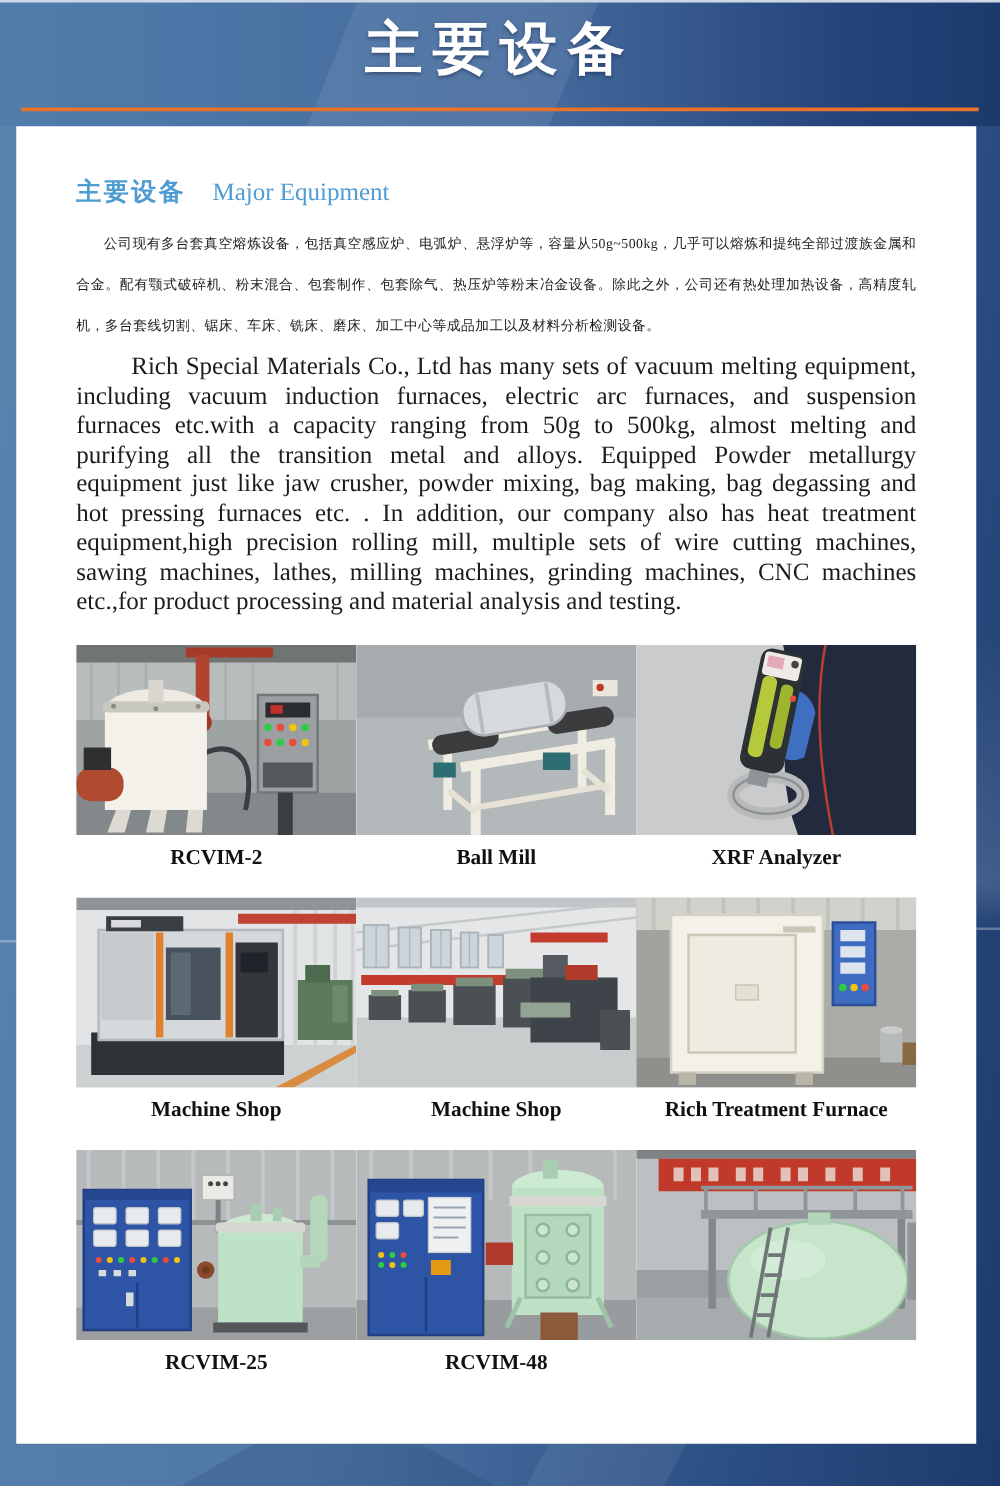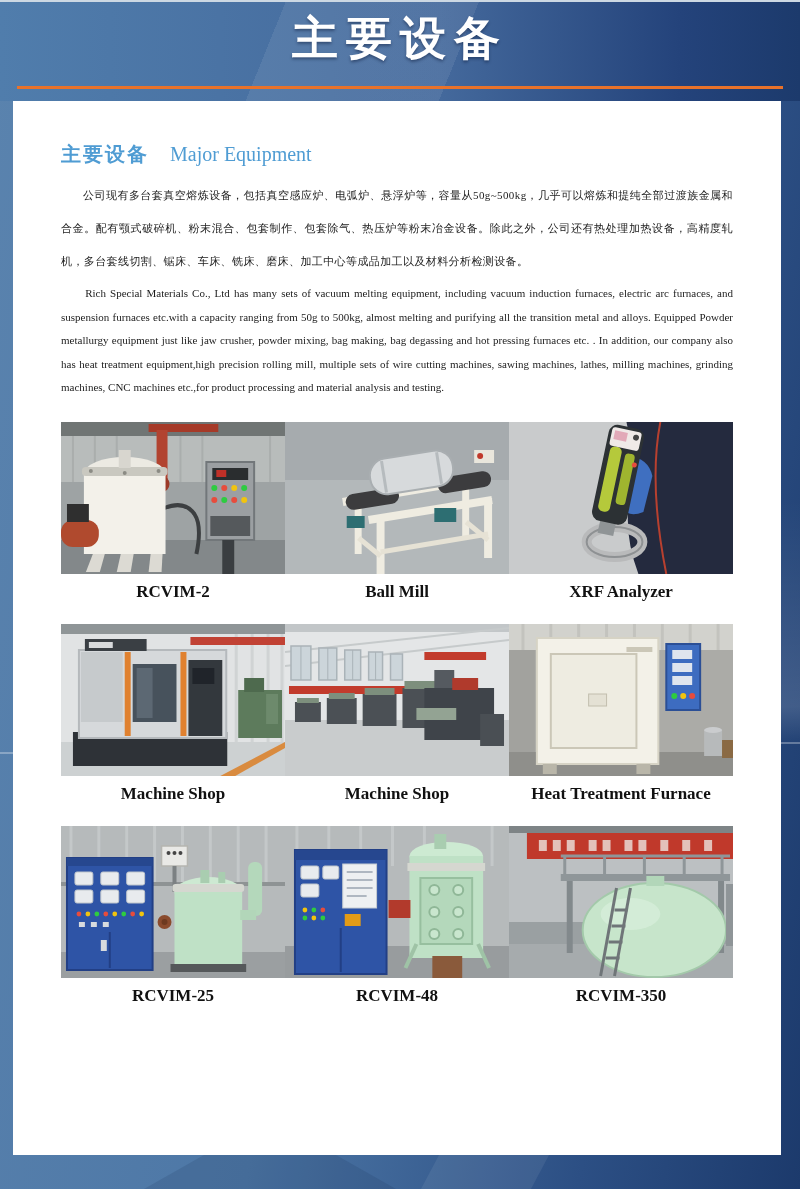--- a/index.html
+++ b/index.html
@@ -33,21 +33,21 @@
   
   .card{position:absolute;left:13px;top:101px;width:768px;height:1054px;background:#ffffff;}
   .content{padding:40px 48px 0 48px;}
 
   .section-heading{font-size:20px;line-height:26px;color:#4f9cd3;}
   .section-heading .zh{font-weight:700;letter-spacing:2px;}
   .section-heading .en{margin-left:16px;font-weight:400;}
 
   .para-zh{margin:12px 0 0 0;font-size:11px;line-height:33px;color:#1c1c1c;
         text-align:justify;text-indent:2em;letter-spacing:.4px;}
-  .para-en{margin:4px 0 0 0;font-size:11px;line-height:23.5px;color:#1c1c1c;
+  .para-en{margin:4px 0 0 0;font-size:20px;line-height:23.5px;color:#1c1c1c;
         text-align:justify;text-indent:2.2em;}
 
   .gallery{margin-top:22px;display:grid;grid-template-columns:repeat(3,1fr);column-gap:0;}
   .cell{margin-bottom:18px;}
   .photo{height:152px;overflow:hidden;background:#d8dadb;}
   .photo svg{display:block;width:100%;height:100%;}
   .caption{margin-top:8px;height:24px;text-align:center;font-weight:700;font-size:17px;color:#111111;}
 </style>
 </head>
 <body>
@@ -299,21 +299,21 @@
               <rect x="164" y="39" width="20" height="9" fill="#dfe5ee"></rect>
               <rect x="164" y="52" width="20" height="9" fill="#dfe5ee"></rect>
               <circle cx="166" cy="72" r="3" fill="#2ecc40"></circle>
                 <circle cx="175" cy="72" r="3" fill="#f1c40f"></circle>
                 <circle cx="184" cy="72" r="3" fill="#e74c3c"></circle>
               <rect x="196" y="106" width="18" height="26" fill="#b7babb"></rect>
               <ellipse cx="205" cy="106" rx="9" ry="3" fill="#caccce"></ellipse>
               <rect x="214" y="116" width="11" height="18" fill="#8a6a44"></rect>
             </svg>
           </div>
-          <div class="caption">Heat Treatment Furnace</div>
+          <div class="caption">Rich Treatment Furnace</div>
         </div>
 
         <div class="cell">
           <div class="photo">
             <svg viewBox="0 0 225 152" preserveAspectRatio="none">
               <rect width="225" height="152" fill="#b6babb"></rect>
               <g stroke="#c4c8c9" stroke-width="3">
                 <line x1="10" y1="0" x2="10" y2="56"></line>
                   <line x1="38" y1="0" x2="38" y2="56"></line>
                 <line x1="66" y1="0" x2="66" y2="56"></line>
@@ -473,19 +473,18 @@
                 <line x1="92" y1="150" x2="108" y2="62"></line>
                   <line x1="106" y1="150" x2="122" y2="62"></line>
                 <line x1="97" y1="132" x2="111" y2="132"></line>
                   <line x1="100" y1="116" x2="114" y2="116"></line>
                 <line x1="103" y1="100" x2="117" y2="100"></line>
                   <line x1="106" y1="84" x2="119" y2="84"></line>
               </g>
               <rect x="218" y="58" width="7" height="62" fill="#8f9598"></rect>
             </svg>
           </div>
-          <div class="caption">RCVIM-350</div>
         </div>
 
       </div>
     </div>
   </div>
 </div>
 
 </body></html>

